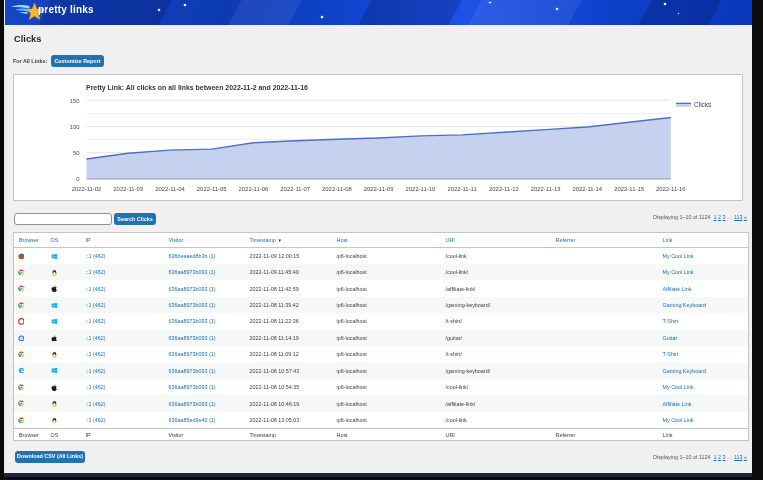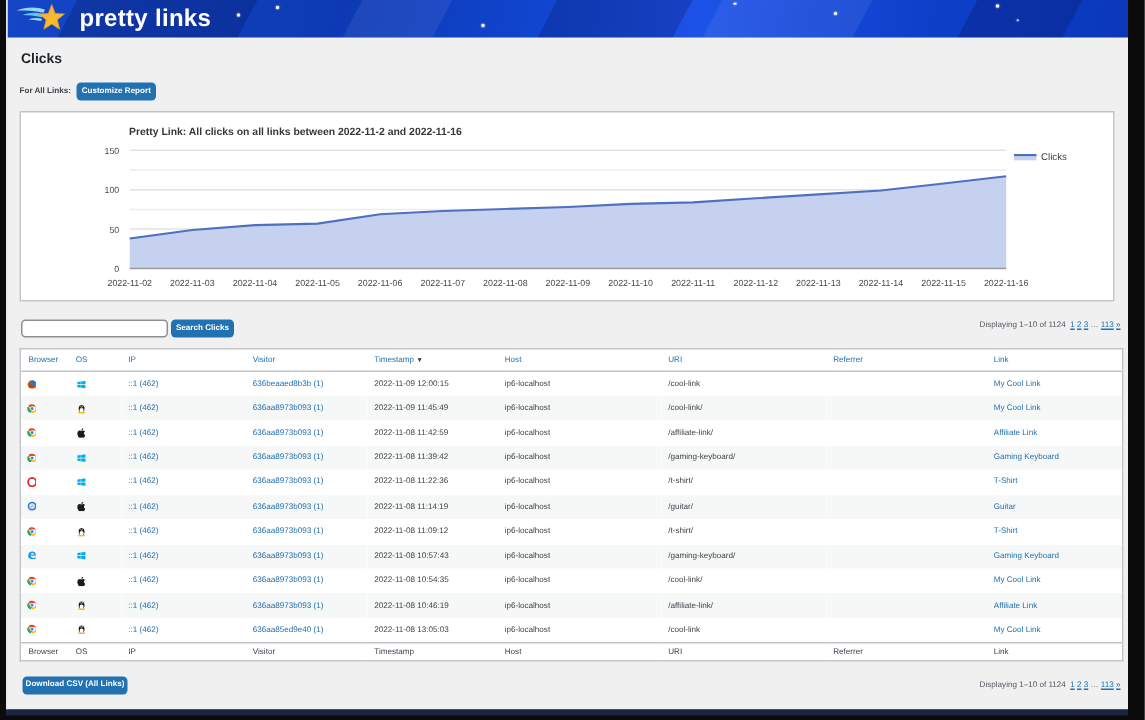--- a/index.html
+++ b/index.html
@@ -8,21 +8,21 @@
   background:#f0f0f1; overflow:hidden; border-left:1px solid #e8e8e8;}
 #bbar { position:absolute; left:4px; top:473px; width:748px; height:4px; background:#1d2443; }
 
 
 #banner { position:absolute; left:0; top:0; width:748px; height:25px; overflow:hidden;
   background:linear-gradient(100deg,#1546c6 0%,#0d3ab4 30%,#1044cd 46%,#1d52e8 62%,#0e3fc9 82%,#0b38bb 100%); }
 #banner .band { position:absolute; background:rgba(255,255,255,0.07); transform:skewX(-28deg); height:25px; top:0; }
 #banner .bandd { position:absolute; background:rgba(5,15,80,0.25); transform:skewX(-28deg); height:25px; top:0; }
 .sp { position:absolute; background:#fff; border-radius:50%; box-shadow:0 0 1px 0.3px rgba(255,255,255,.7); }
 #logo { position:absolute; left:4px; top:1px; }
-#logotext { position:absolute; left:48px; top:4px; color:#fff; font-size:16px; font-weight:600; letter-spacing:.2px;text-align:center; }
+#logotext { position:absolute; left:33px; top:4px; color:#fff; font-size:10px; font-weight:600; letter-spacing:.2px;text-align:center; }
 
 
 #h1 { position:absolute; left:9px; top:33.5px; font-size:9.3px; font-weight:600; color:#1d2327; }
 #forall { position:absolute; left:8px; top:58px; font-size:5.4px; font-weight:bold; color:#3c434a; }
 .btn { display:inline-block; background:#2271b1; color:#fff; border-radius:3px; text-align:center;
   font-size:5.4px; font-weight:bold; }
 #custbtn { position:absolute; left:46px; top:54.5px; width:53px; height:12.5px; line-height:12.5px; }
 
 
 #chartp { position:absolute; left:8px; top:73.5px; width:730px; height:127px; background:#fff;

